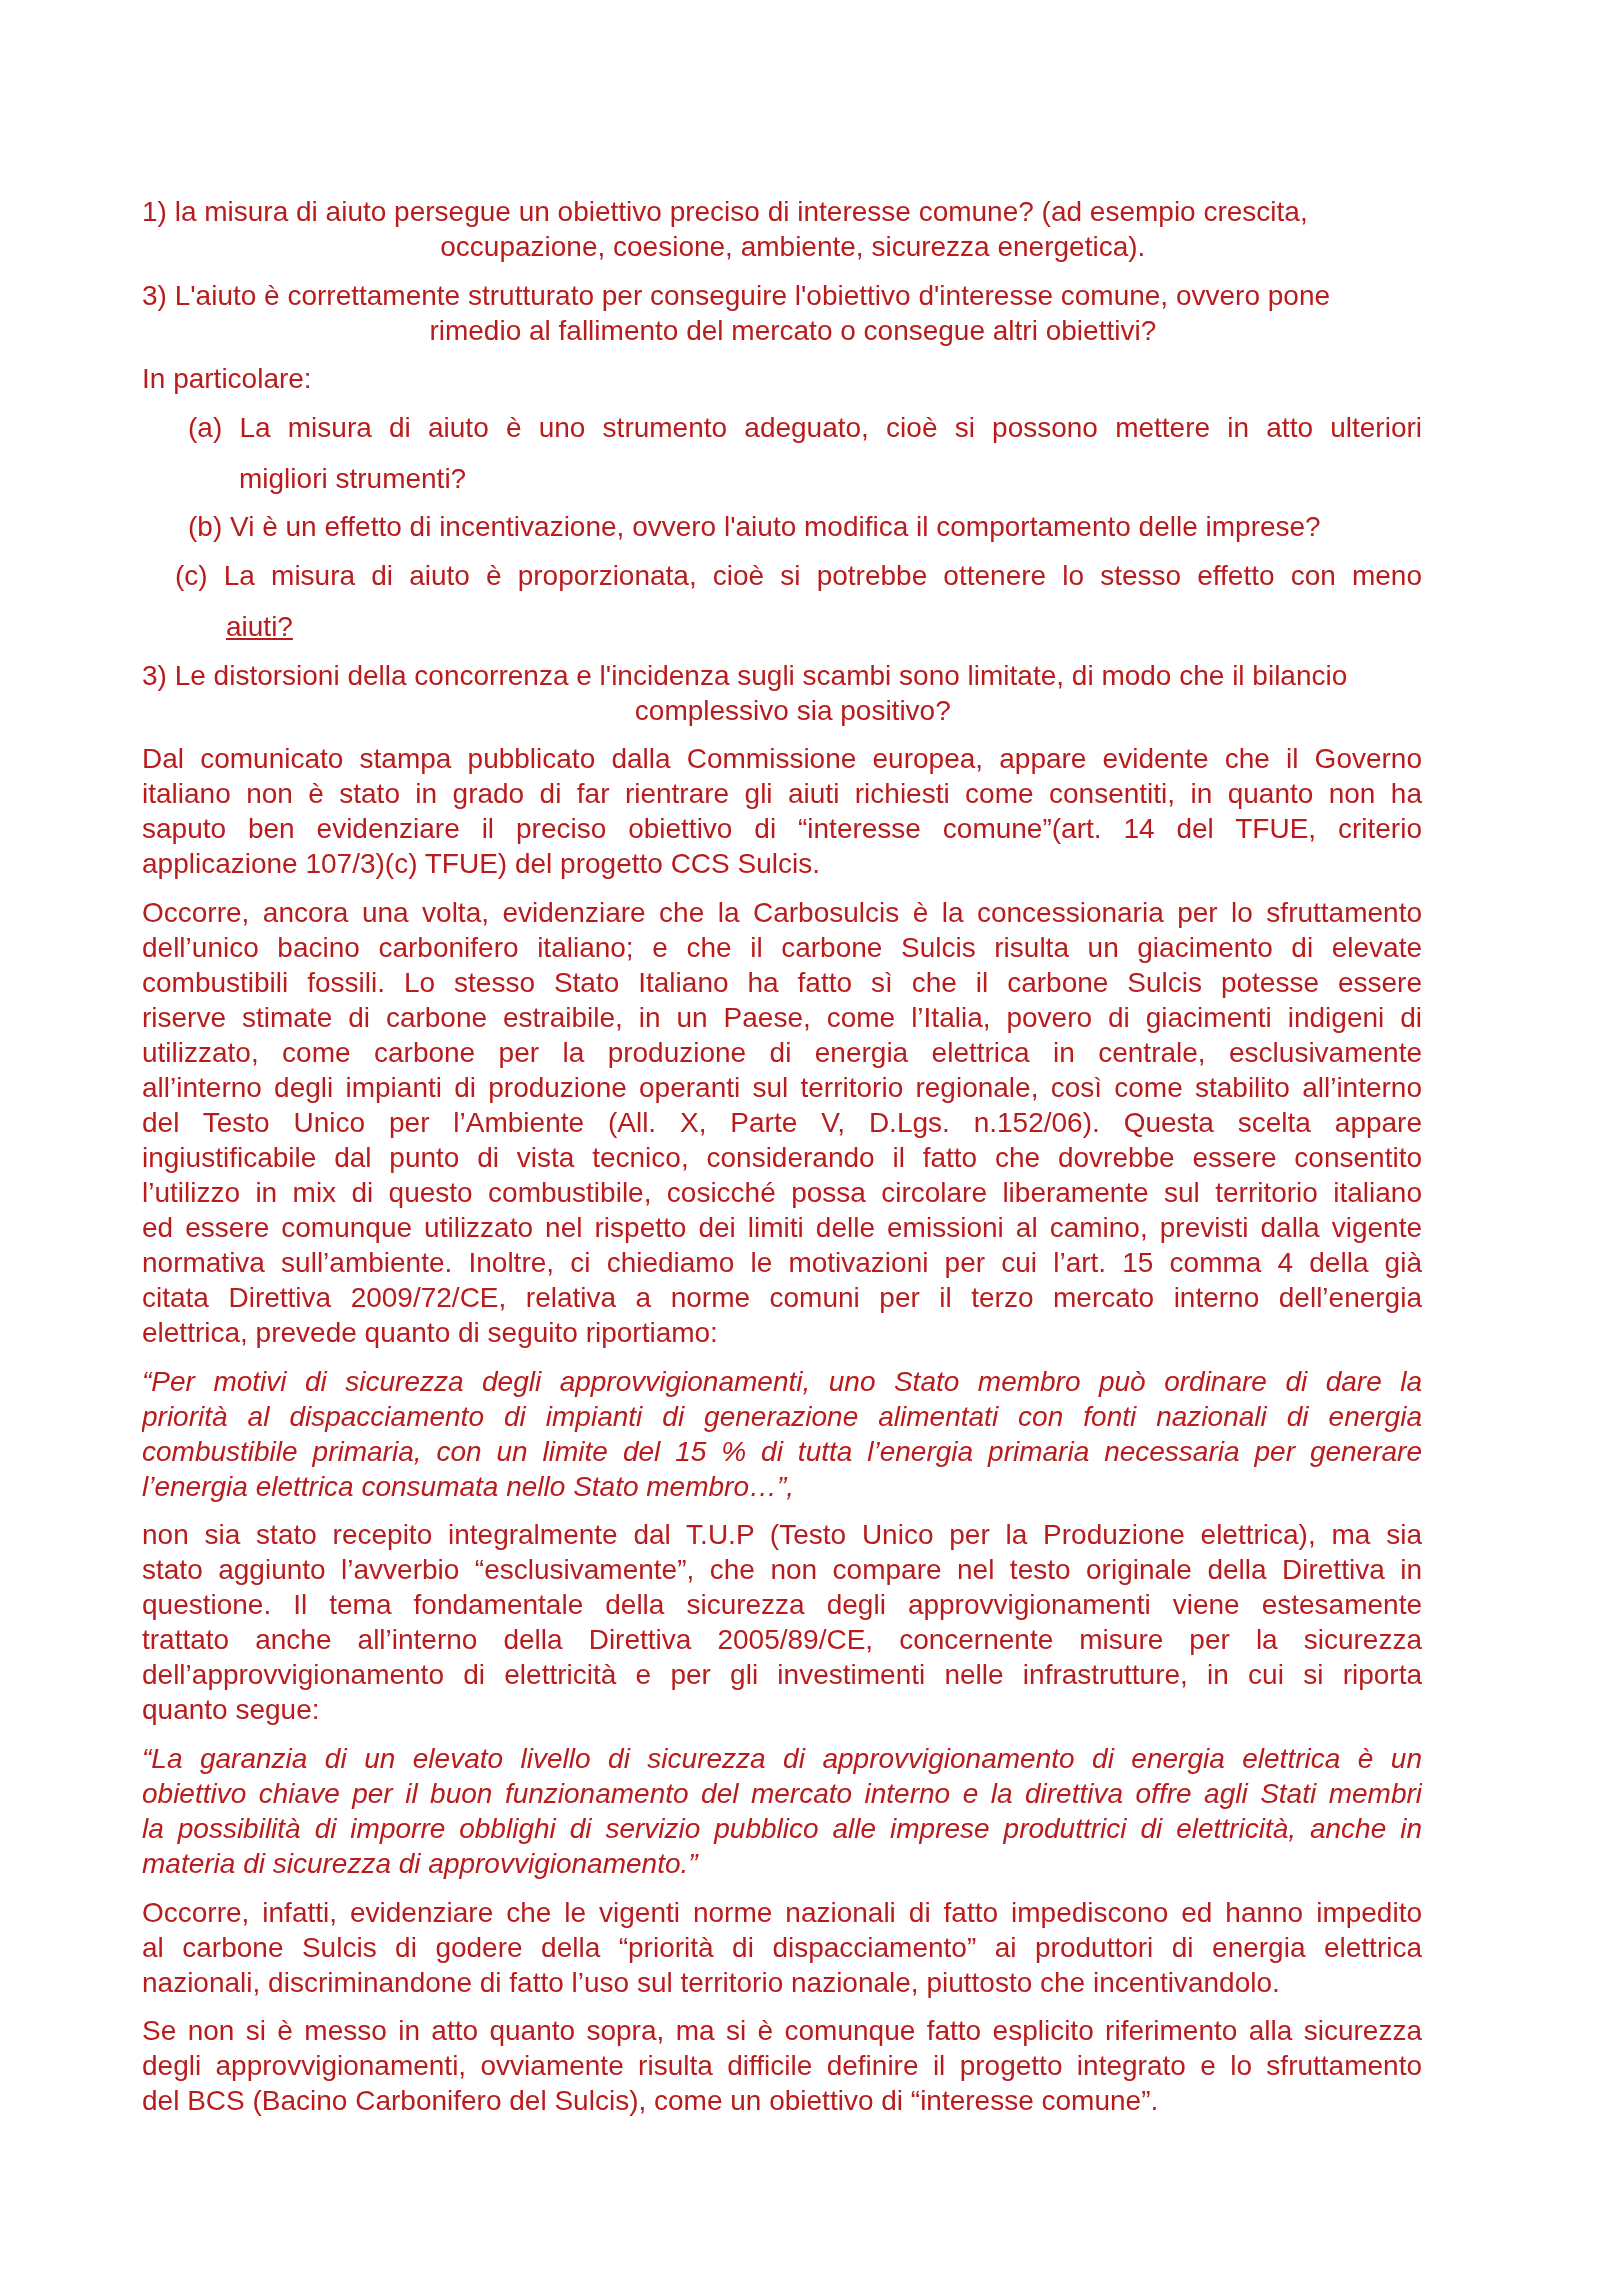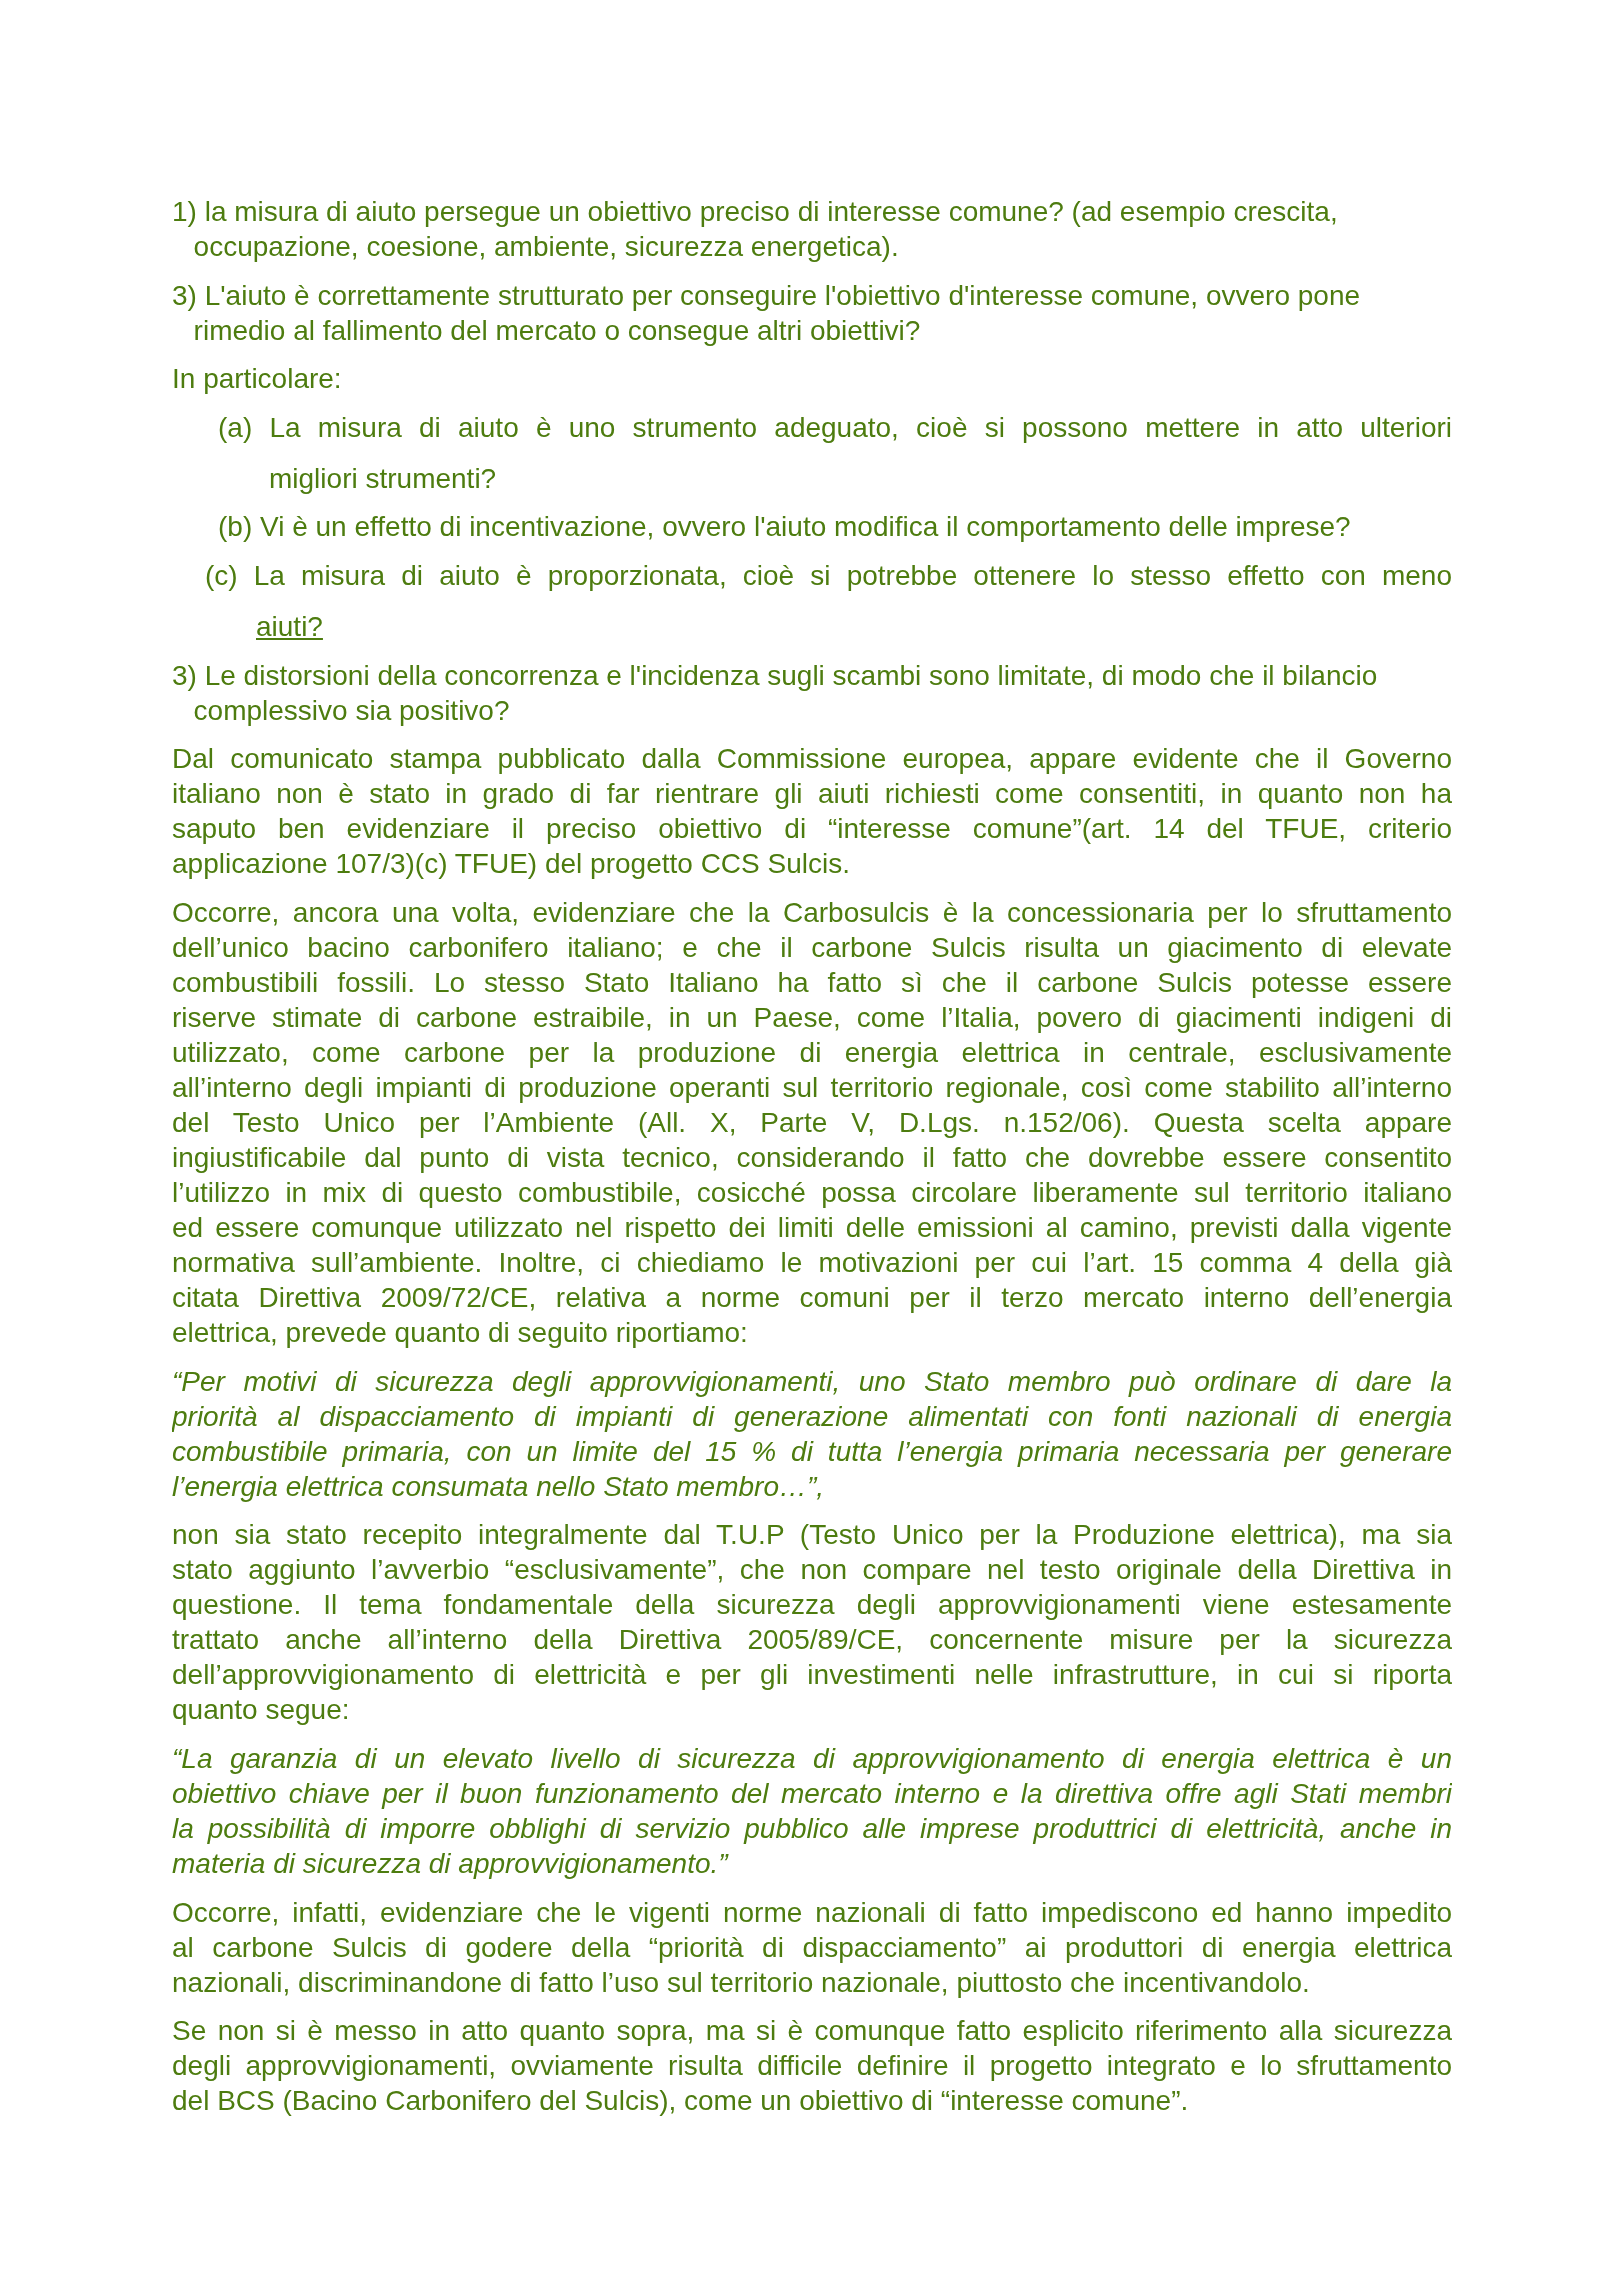--- a/index.html
+++ b/index.html
@@ -1,24 +1,24 @@
 <!DOCTYPE html>
 <html><head>
 <meta charset="utf-8">
 <style>
   html, body { margin: 0; padding: 0; background: #ffffff; }
   body { width: 1620px; height: 2292px; position: relative; overflow: hidden; }
   .page {
-    position: absolute; left: 172px; top: 194px; width: 1280px;
-    font-family: "Liberation Sans", sans-serif; font-size: 28px; color: #4d7c0f;
+    position: absolute; left: 142px; top: 194px; width: 1280px;
+    font-family: "Liberation Sans", sans-serif; font-size: 28px; color: #b91c1c;
   }
   .block { margin: 0; }
   .line { display: block; height: 35px; line-height: 35px; white-space: nowrap; }
   .j { text-align: justify; text-align-last: justify; white-space: normal; overflow: hidden; }
-  .ind1 { padding-left: 21.6px; }
+  .ind1 { padding-left: 21.6px; text-align: center; }
   .i { font-style: italic; }
 </style>
 </head>
 <body>
 
 <div class="page">
 
   <div class="block" style="margin-top:0;">
     <span class="line">1) la misura di aiuto persegue un obiettivo preciso di interesse comune? (ad esempio crescita,</span>
     <span class="line ind1">occupazione, coesione, ambiente, sicurezza energetica).</span>

